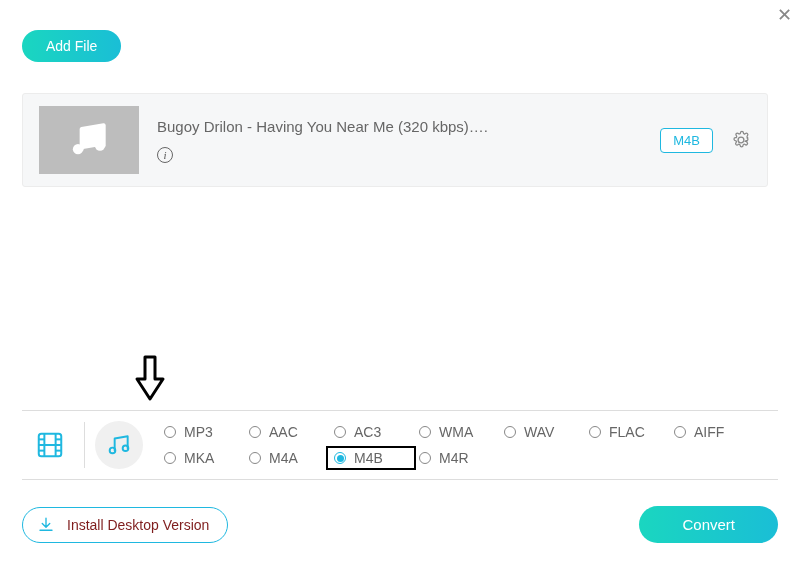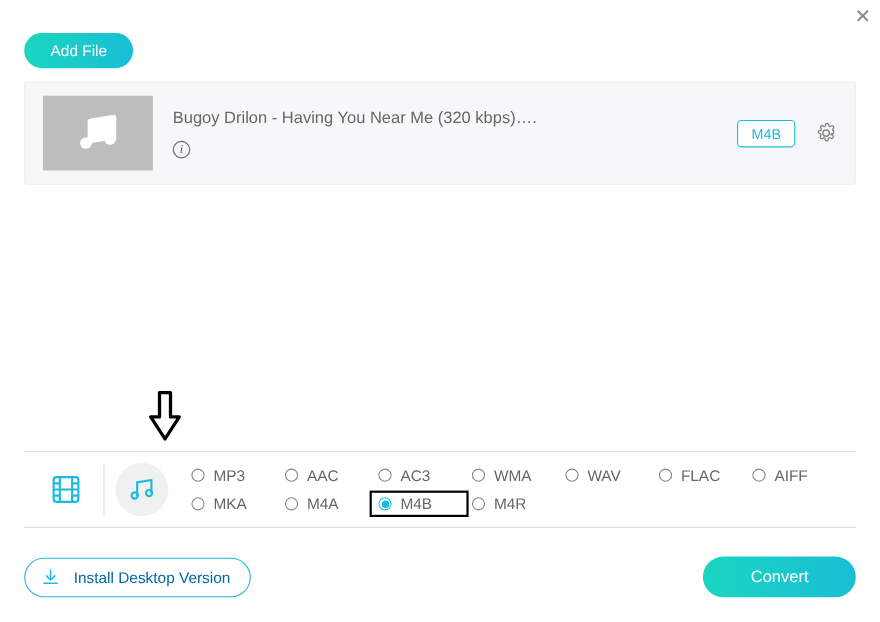--- a/index.html
+++ b/index.html
@@ -13,34 +13,34 @@
     }
     .close-x {
       position: absolute;
       top: 4px;
       right: 8px;
       font-size: 18px;
       color: #888;
       cursor: pointer;
     }
     .top-area {
-      padding: 30px 22px 10px 22px;
+      padding: 30px 32px 10px 22px;
     }
     .add-file-btn {
       background: linear-gradient(to right, #1ad6c0, #1abed6);
       color: #fff;
       border: none;
       border-radius: 16px;
       padding: 8px 24px;
       font-size: 14px;
       font-weight: 500;
       cursor: pointer;
     }
     .file-card {
-      margin-top: 12px;
+      margin-top: 31px;
       background: #f6f7f8;
       border: 1px solid #ececec;
       border-radius: 3px;
       padding: 12px 16px;
       display: flex;
       align-items: center;
     }
     .thumb {
       width: 100px;
       height: 68px;
@@ -100,21 +100,20 @@
       top: 410px;
     }
     .format-hr-top, .format-hr-bottom {
       border: none;
       border-top: 1px solid #ddd;
     }
     .format-row {
       display: flex;
       align-items: center;
       padding: 8px 12px;
-      justify-content: flex-end;
     }
     .cat-icon {
       width: 32px;
       height: 32px;
       margin-right: 18px;
       display: flex;
       align-items: center;
       justify-content: center;
       cursor: pointer;
     }
@@ -179,21 +178,21 @@
       left: 22px;
       right: 22px;
       bottom: 22px;
       display: flex;
       align-items: center;
       justify-content: space-between;
     }
     .install-btn {
       border: 1.5px solid #1fb8e0;
       background: #fff;
-      color: #0369a1;
+      color: #7f1d1d;
       border-radius: 20px;
       padding: 8px 18px 8px 14px;
       font-size: 14px;
       cursor: pointer;
       display: flex;
       align-items: center;
       gap: 12px;
     }
     .convert-btn {
       background: linear-gradient(to right, #1ad6c0, #1abed6);

